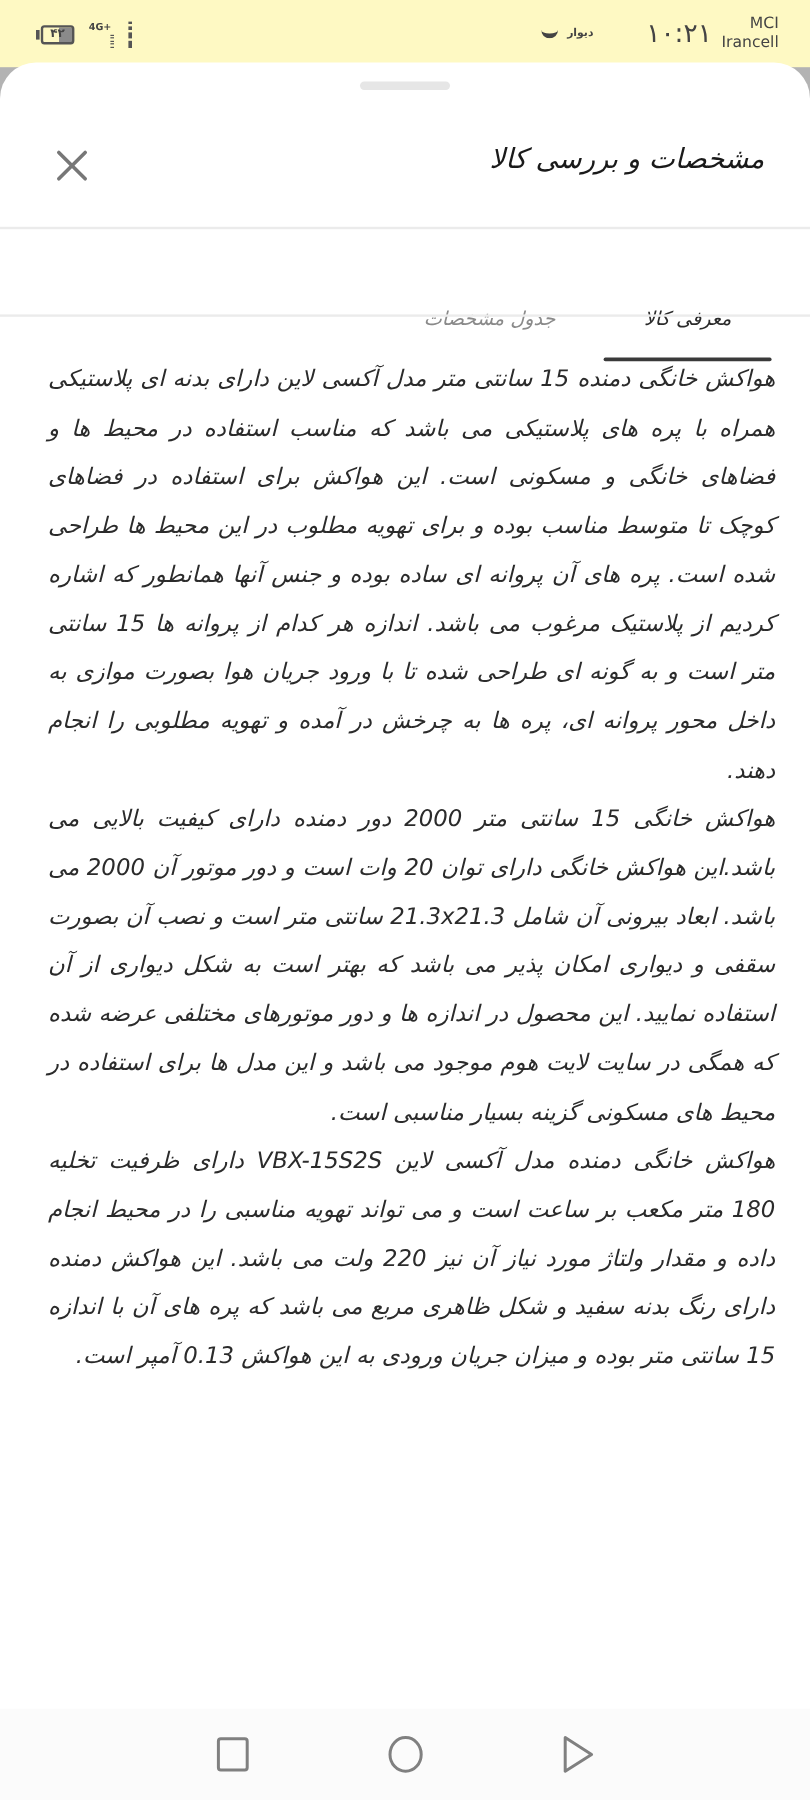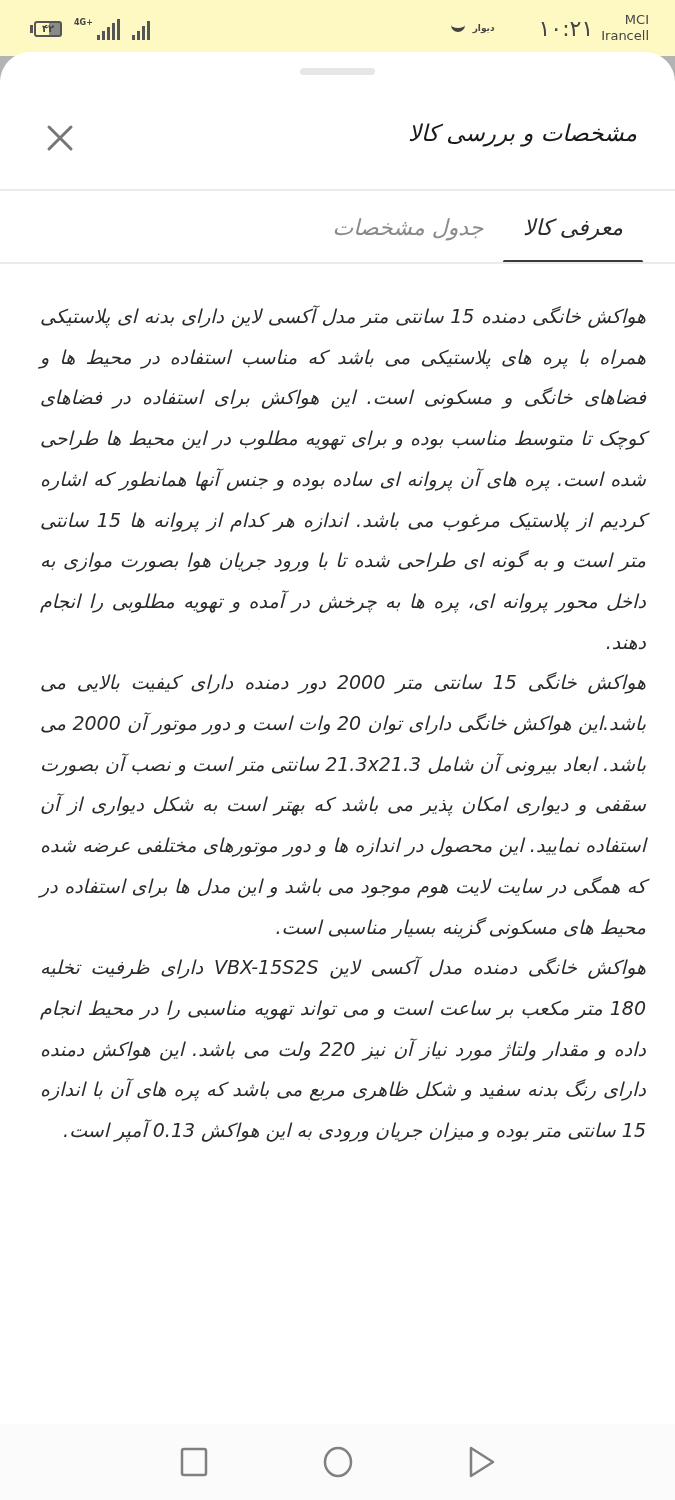--- a/index.html
+++ b/index.html
@@ -15,21 +15,21 @@
     .sb-left { position: absolute; left: 30px; top: 18px; display: flex; align-items: center; gap: 12px; }
     .battery {
       display: flex; align-items: center;
     }
     .battery .cap { width: 3px; height: 8px; background: #555; margin-right: 1px; }
     .battery .body {
       width: 28px; height: 16px; border: 2px solid #555; border-radius: 3px;
       font-size: 10px; line-height: 12px; text-align: center; color: #444; font-weight: bold;
       background: linear-gradient(to left, #8a8a8a 45%, transparent 45%);
     }
-    .net { display: flex; align-items: flex-end; gap: 2px; height: 22px; }
+    .net { display: flex; align-items: flex-end; gap: 2px; height: 22px; flex-direction: column; }
     .net .lbl { font-size: 8px; line-height: 9px; font-weight: bold; color: #444; margin-right: 2px; align-self: flex-start; }
     .bar { width: 3px; background: #555; }
     .sb-right { position: absolute; right: 26px; top: 12px; display: flex; align-items: center; gap: 8px; }
     .carrier { font-size: 13px; line-height: 16px; text-align: right; color: #444; }
     .time { font-size: 22px; color: #444; letter-spacing: 1px; margin-left: 36px; }
     .lockname { font-size: 9px; color: #444; font-weight: bold; }
     .moon { width: 14px; height: 7px; border-bottom: 4px solid #444; border-radius: 0 0 10px 10px; }
 
     .sheet {
       position: absolute; top: 52px; left: 0; width: 675px; height: 1448px;
@@ -47,21 +47,21 @@
     .close-btn {
       position: absolute; left: 44px; top: 22px; width: 32px; height: 32px; cursor: pointer;
     }
     .divider-top { position: absolute; top: 137px; left: 0; width: 675px; height: 2px; background: #ebebeb; }
     .tabs {
       position: absolute; top: 139px; left: 0; width: 675px; height: 72px;
       direction: rtl; display: flex; padding-right: 32px;
     }
     .tab {
       position: relative; height: 72px; display: flex; align-items: center; justify-content: center;
-      font-size: 22px; cursor: pointer;
+      font-size: 16px; cursor: pointer; margin-top: 38px;
     }
     .tab.active { width: 140px; color: #2a2a2a; }
     .tab.active::after {
       content: ""; position: absolute; bottom: 0; left: 0; right: 0; height: 3px; background: #3a3a3a;
       border-radius: 2px;
     }
     .tab.inactive { width: 190px; color: #8a8a8a; }
     .divider-tabs { position: absolute; top: 210px; left: 0; width: 675px; height: 2px; background: #ebebeb; }
 
     .content {

